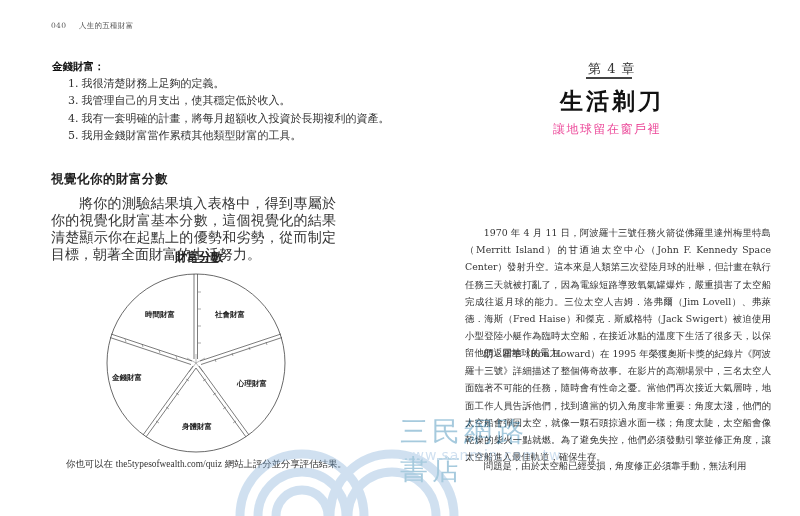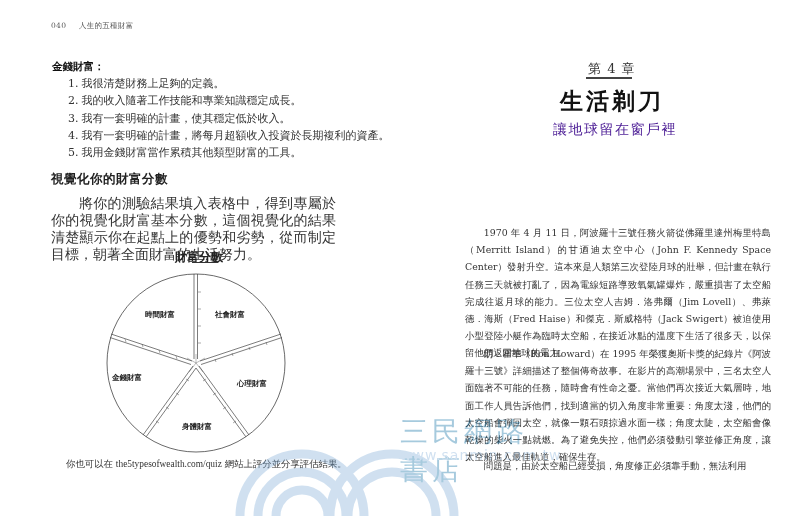--- a/index.html
+++ b/index.html
@@ -61,21 +61,21 @@
   }
   .chapter-rule {
     position: absolute; left: 586px; top: 77px; width: 46px; height: 1.5px; background: #444;
   }
   .chapter-title {
     position: absolute; left: 560px; top: 86px;
     font-size: 23px; font-weight: bold; color: #111; letter-spacing: 3px;
   }
   .chapter-subtitle {
     position: absolute; left: 553px; top: 121px;
-    font-size: 14px; color: #4c1d95; letter-spacing: 1.5px;
+    font-size: 12px; color: #ec4899; letter-spacing: 1.5px;
   }
   .para-right {
     position: absolute; left: 465px; width: 306px;
     font-size: 9.4px; line-height: 17.2px; color: #333; margin: 0;
     text-align: justify; text-indent: 2em;
   }
   .pr1 { top: 224px; }
   .pr2 { top: 345px; }
   .pr3 { top: 457px; }
 
@@ -98,22 +98,21 @@
 <div class="page page-left">
   <div class="running-header">
     <span class="num">040</span>
     <span>人生的五種財富</span>
   </div>
 
   <div class="section-label">金錢財富：</div>
 
   <ol class="checklist">
     <li><span class="n">1.</span><span>我很清楚財務上足夠的定義。</span></li>
-    <li><span class="n">2.</span><span>我的收入隨著工作技能和專業知識穩定成長。</span></li>
-    <li><span class="n">3.</span><span>我有一套明確的計畫，使其穩定低於收入。</span></li>
+    <li><span class="n">3.</span><span>我管理自己的月支出，使其穩定低於收入。</span></li>
     <li><span class="n">4.</span><span>我有一套明確的計畫，將每月超額收入投資於長期複利的資產。</span></li>
     <li><span class="n">5.</span><span>我用金錢財富當作累積其他類型財富的工具。</span></li>
   </ol>
 
   <div class="subhead">視覺化你的財富分數</div>
   <p class="para-left">將你的測驗結果填入表格中，得到專屬於你的視覺化財富基本分數，這個視覺化的結果清楚顯示你在起點上的優勢和劣勢，從而制定目標，朝著全面財富的生活努力。</p>
 
   <div class="chart-title">財富分數</div>
   <div class="chart-title-rule"></div>
 

